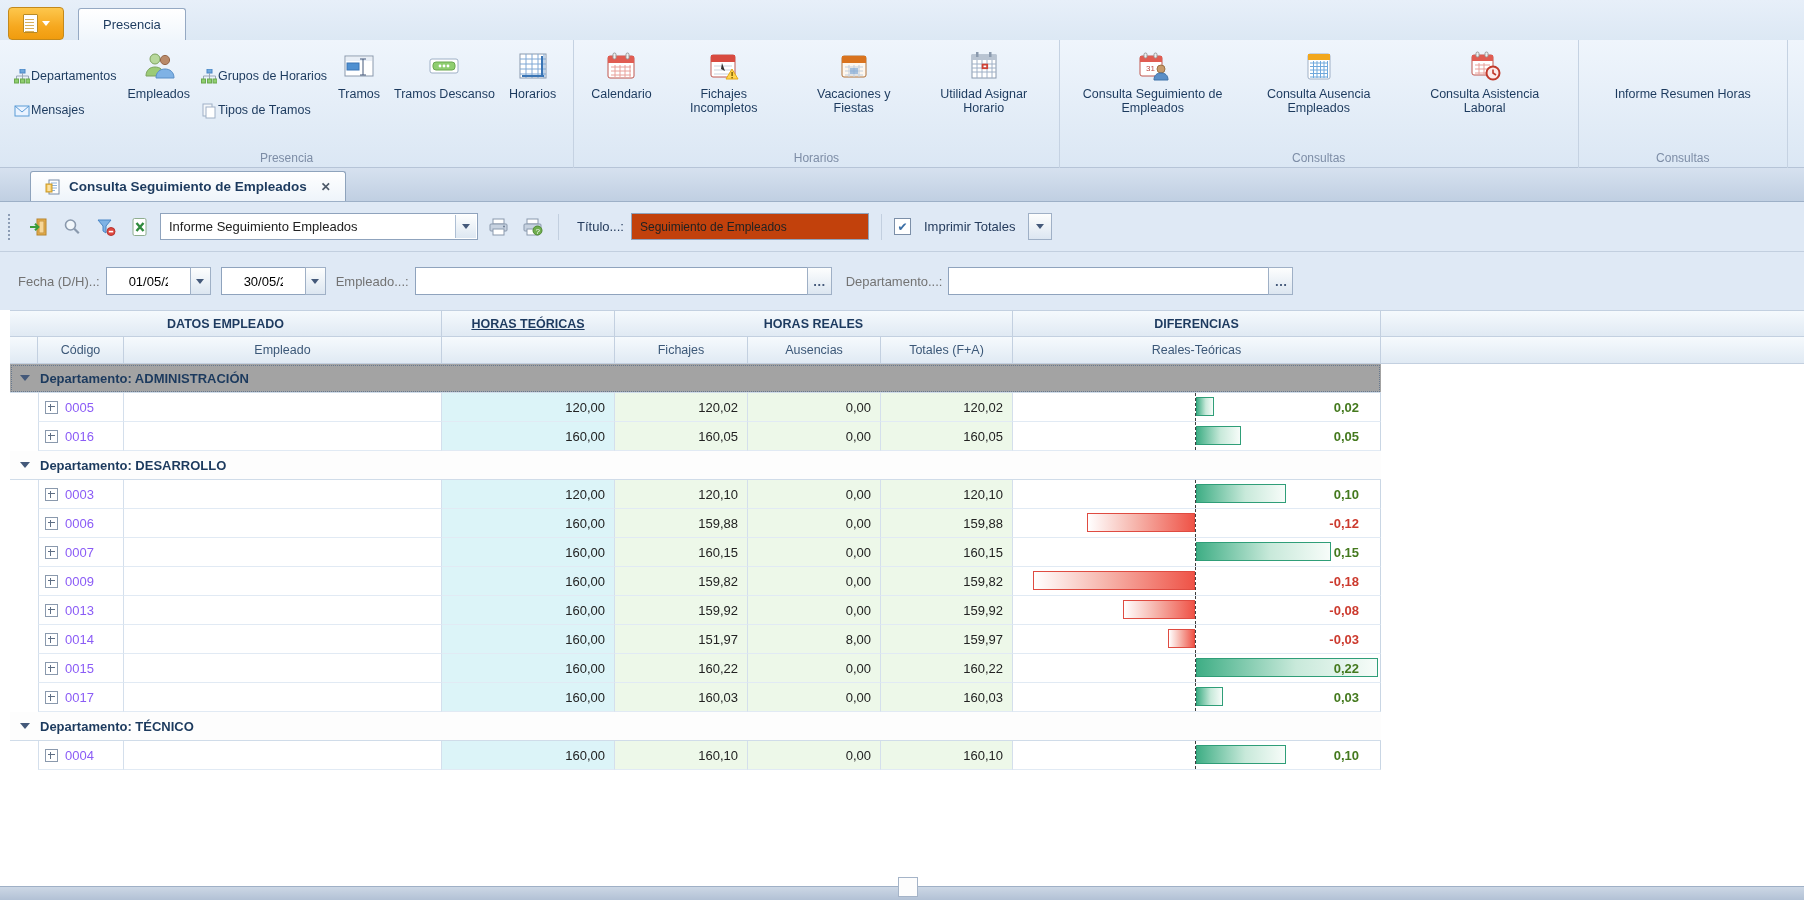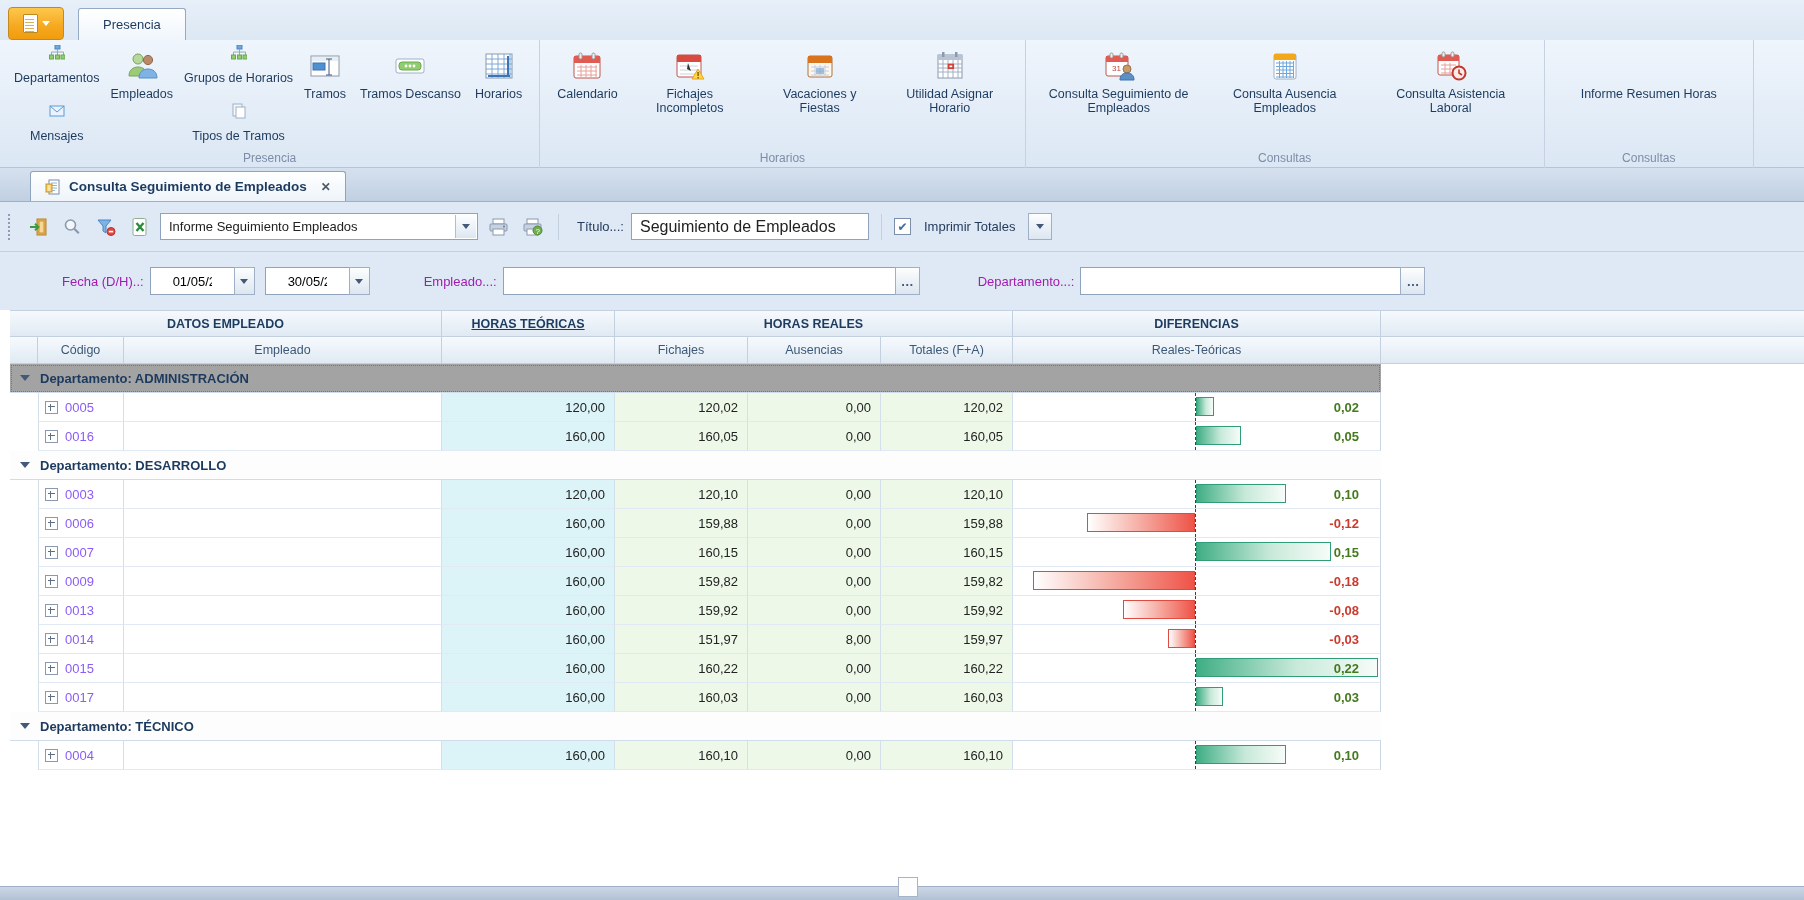--- a/index.html
+++ b/index.html
@@ -14,21 +14,21 @@
     background-image:repeating-linear-gradient(#fff 0 2px,#d8b05e 2px 3px);background-size:9px 100%;background-repeat:no-repeat;background-position:1px 2px;}
   .dd-tri{width:0;height:0;border-left:4px solid transparent;border-right:4px solid transparent;border-top:5px solid #fff;}
   .ribbon-tab{height:31px;padding:0 24px;display:flex;align-items:center;font-size:13px;color:#1c3a5e;
     background:linear-gradient(#ffffff,#f0f6fc);border:1px solid #95a9c3;border-bottom:none;border-radius:3px 3px 0 0;}
 
   
   .ribbon-body{height:128px;background:linear-gradient(#eff5fc,#dbe7f4);border-bottom:1px solid #b6c4d7;display:flex;box-sizing:border-box;}
   .ribbon-group{position:relative;height:128px;box-sizing:border-box;padding:6px 10px 20px;border-right:1px solid #c5d2e2;display:flex;align-items:flex-start;}
   .group-label{position:absolute;bottom:3px;left:0;right:0;text-align:center;font-size:12px;color:#7d8da6;}
   .rb-col{display:flex;flex-direction:column;justify-content:center;gap:18px;height:96px;padding:0 4px;}
-  .rb-small{display:flex;align-items:center;gap:10px;font-size:12.5px;color:#1c3a5e;white-space:nowrap;flex-direction:column;}
+  .rb-small{display:flex;gap:1px;font-size:12.5px;color:#1c3a5e;white-space:nowrap;}
   .rb-big{display:flex;flex-direction:column;align-items:center;gap:5px;font-size:12.5px;color:#1c3a5e;text-align:center;
     padding:4px 7px;max-width:116px;line-height:1.15;}
   .rb-big.wide{max-width:152px;}
   .rb-text{display:flex;align-items:center;height:96px;padding:0 26px;font-size:12.5px;color:#1c3a5e;white-space:nowrap;}
   .icon32{width:32px;height:32px;display:block;}
   .icon16{width:16px;height:16px;display:block;}
 
   
   .doc-strip{height:34px;background:linear-gradient(#d6e1ef,#c0cfe2);border-bottom:1px solid #9db0c7;display:flex;align-items:flex-end;padding-left:30px;box-sizing:border-box;}
   .doc-tab{height:30px;background:linear-gradient(#ffffff,#eef4fa);border:1px solid #8ea3bc;border-bottom:none;border-radius:3px 3px 0 0;
@@ -38,29 +38,29 @@
 
   
   .toolbar{height:50px;background:#dfe9f5;border-bottom:1px solid #c2cfdf;display:flex;align-items:center;padding-left:5px;gap:7px;box-sizing:border-box;}
   .grip{width:4px;height:26px;border-left:2px dotted #8d9db5;margin:0 3px;}
   .tb-btn{width:27px;height:27px;display:flex;align-items:center;justify-content:center;border-radius:2px;}
   .combo{width:318px;height:27px;background:#fff;border:1px solid #8fa3bd;display:flex;align-items:center;font-size:13px;color:#222;
     padding-left:8px;box-sizing:border-box;position:relative;}
   .combo-arrow{position:absolute;right:1px;top:1px;bottom:1px;width:20px;background:linear-gradient(#fdfefe,#dde7f2);border-left:1px solid #aebfd4;display:flex;align-items:center;justify-content:center;}
   .combo-arrow .tri{width:0;height:0;border-left:4px solid transparent;border-right:4px solid transparent;border-top:5px solid #44597a;}
   .tb-label{font-size:13px;color:#243b5c;margin-left:6px;}
-  .text-input{height:27px;background:#ffffff;border:1px solid #8fa3bd;font-size:16px;color:#222;padding:8px 8px;box-sizing:border-box;}
+  .text-input{height:27px;background:#c2410c;border:1px solid #8fa3bd;font-size:12px;color:#222;padding:8px 8px;box-sizing:border-box;}
   .tb-sep{width:1px;height:26px;background:#c2cfdf;margin:0 5px;}
   .checkbox{width:15px;height:15px;background:#fff;border:1px solid #7c8fa8;display:flex;align-items:center;justify-content:center;font-size:12px;color:#3a6ea5;line-height:1;}
   .dd-btn{width:22px;height:25px;border:1px solid #9fb0c6;background:linear-gradient(#fdfefe,#dce6f1);display:flex;align-items:center;justify-content:center;margin-left:6px;}
   .dd-btn .tri{width:0;height:0;border-left:4px solid transparent;border-right:4px solid transparent;border-top:5px solid #44597a;}
 
   
   .filterbar{height:58px;background:#dfe9f5;display:flex;align-items:center;padding-left:18px;box-sizing:border-box;}
-  .f-label{font-size:13px;color:#a21caf;margin-right:6px;white-space:nowrap;margin-left:44px;}
+  .f-label{font-size:13px;color:#737373;margin-right:6px;white-space:nowrap;}
   .date-wrap{display:flex;margin-right:10px;}
   .date-in{width:84px;height:28px;border:1px solid #8fa3bd;border-right:none;font-size:13px;padding:0 22px;box-sizing:border-box;font-family:"Liberation Sans",sans-serif;}
   .date-btn{width:21px;height:28px;border:1px solid #9fb0c6;background:linear-gradient(#fdfefe,#dce6f1);display:flex;align-items:center;justify-content:center;box-sizing:border-box;}
   .date-btn .tri{width:0;height:0;border-left:4px solid transparent;border-right:4px solid transparent;border-top:5px solid #44597a;}
   .lookup{display:flex;margin-right:14px;}
   .lookup input{height:28px;border:1px solid #8fa3bd;border-right:none;font-size:13px;padding:0 6px;box-sizing:border-box;}
   .lookup .dots{width:25px;height:28px;border:1px solid #9fb0c6;background:linear-gradient(#fdfefe,#dce6f1);display:flex;align-items:center;justify-content:center;font-size:13px;color:#44597a;box-sizing:border-box;font-weight:bold;}
 
   
   .grid-area{position:relative;}

